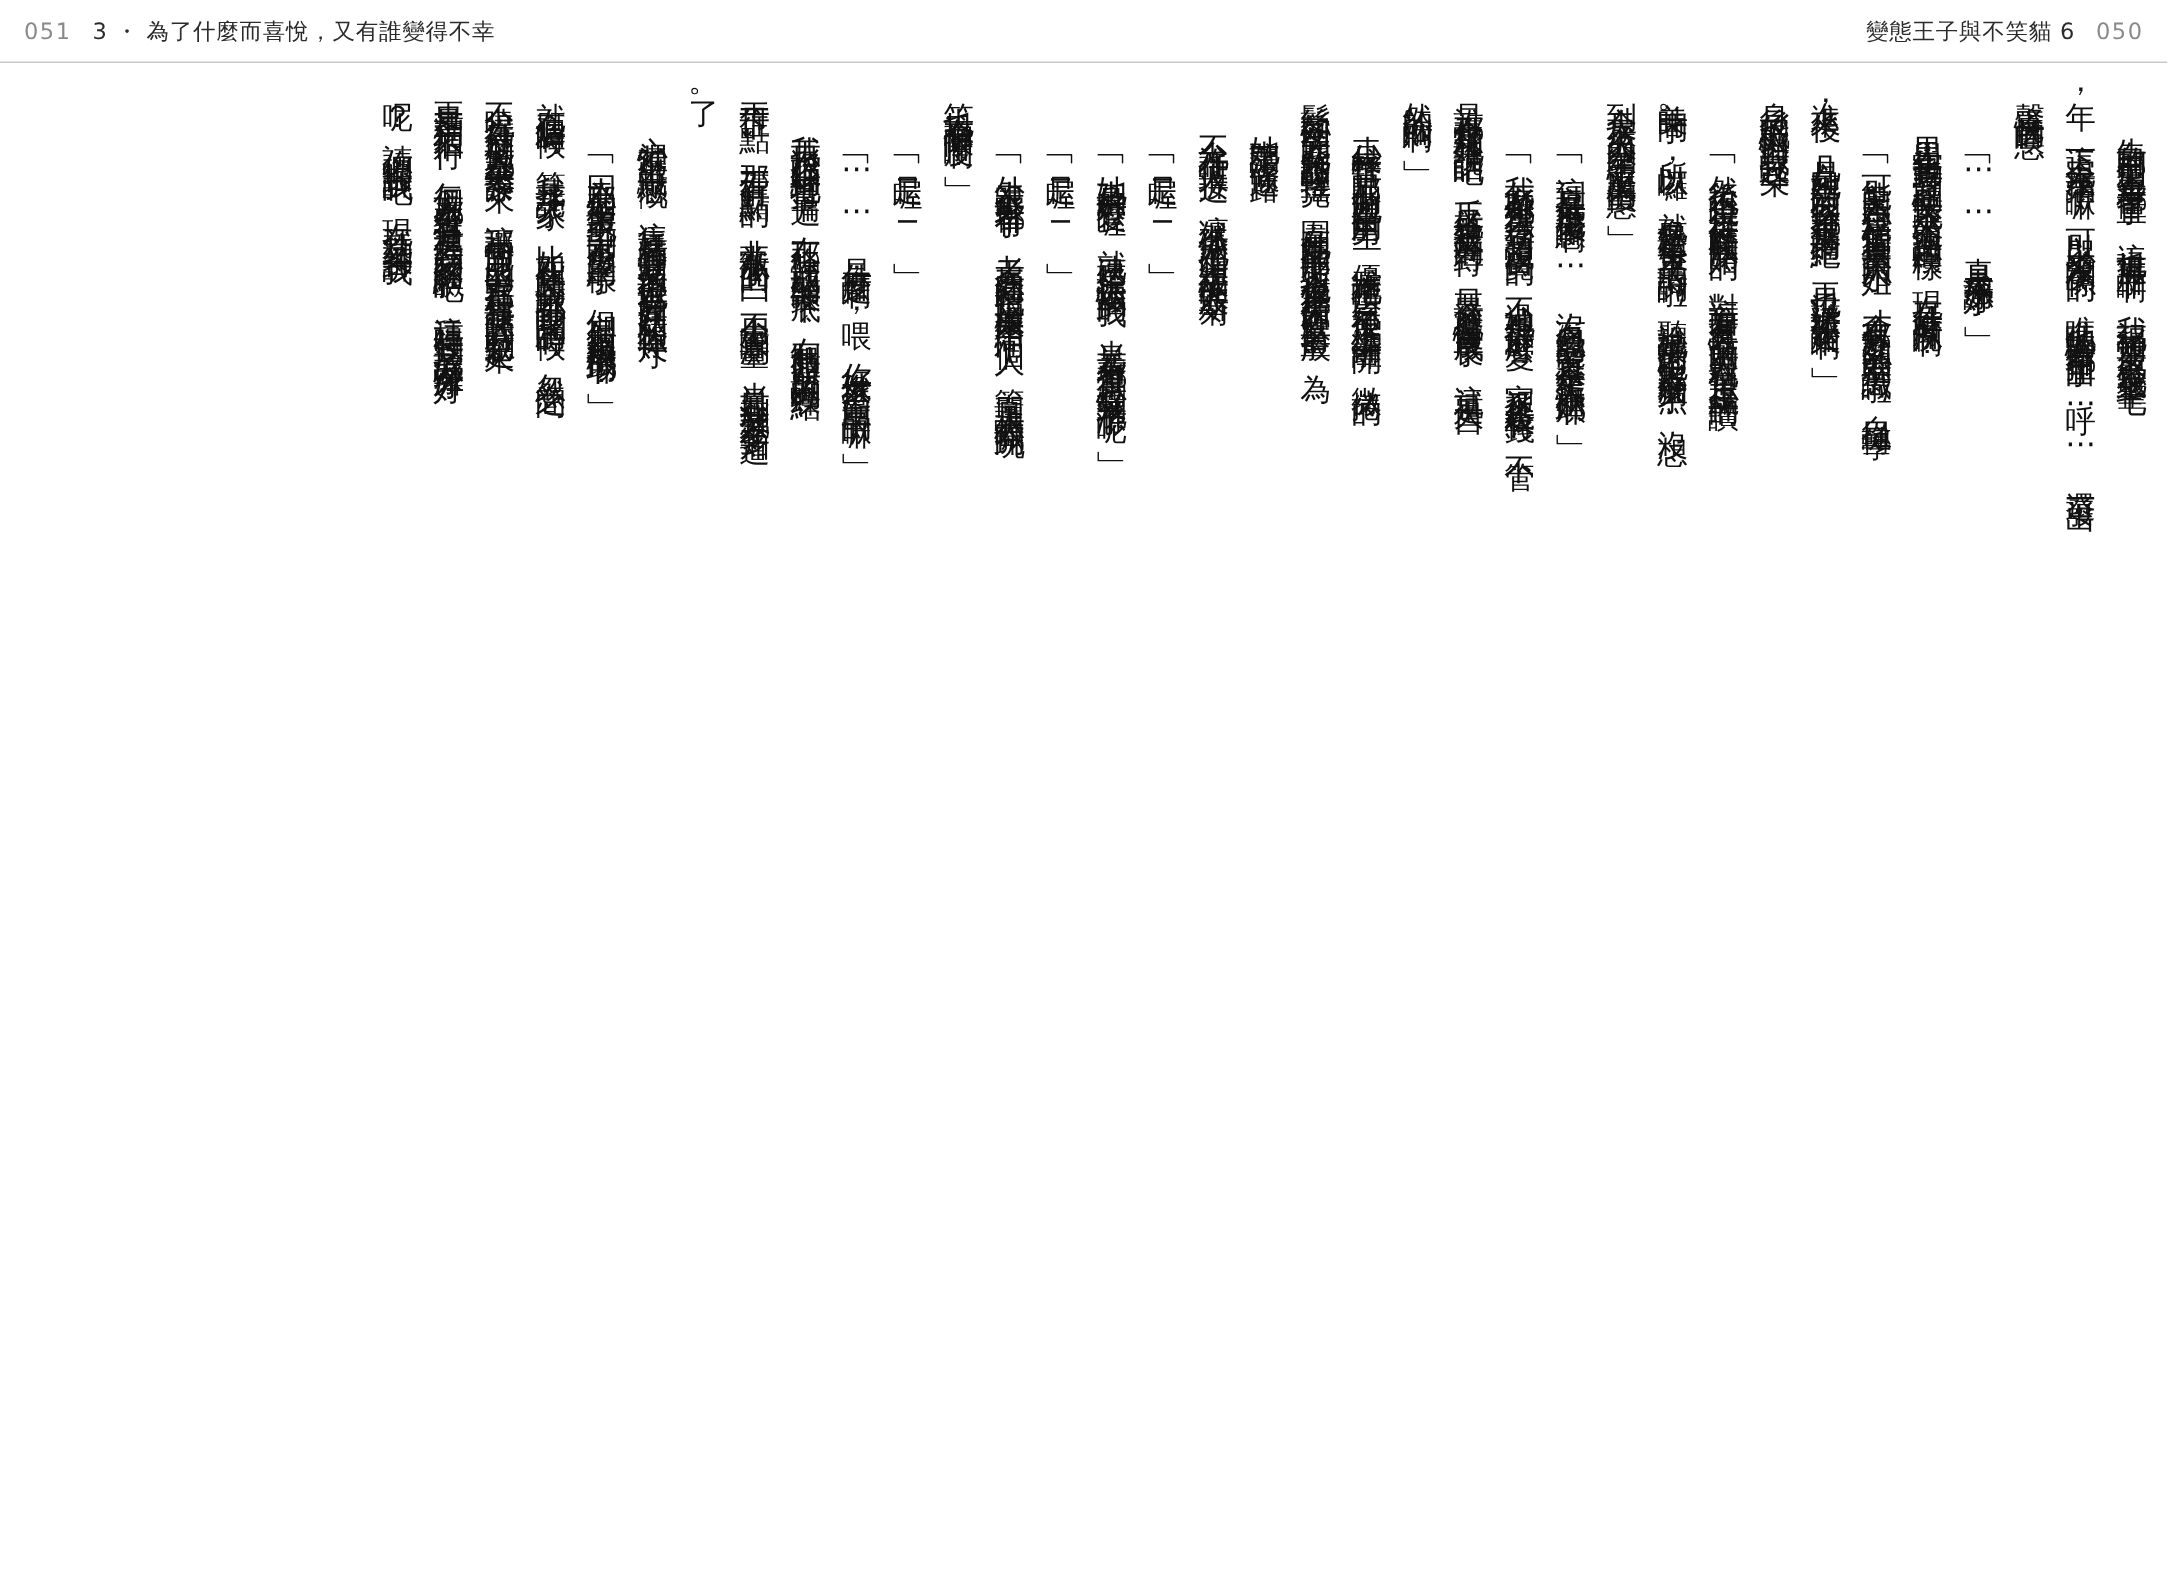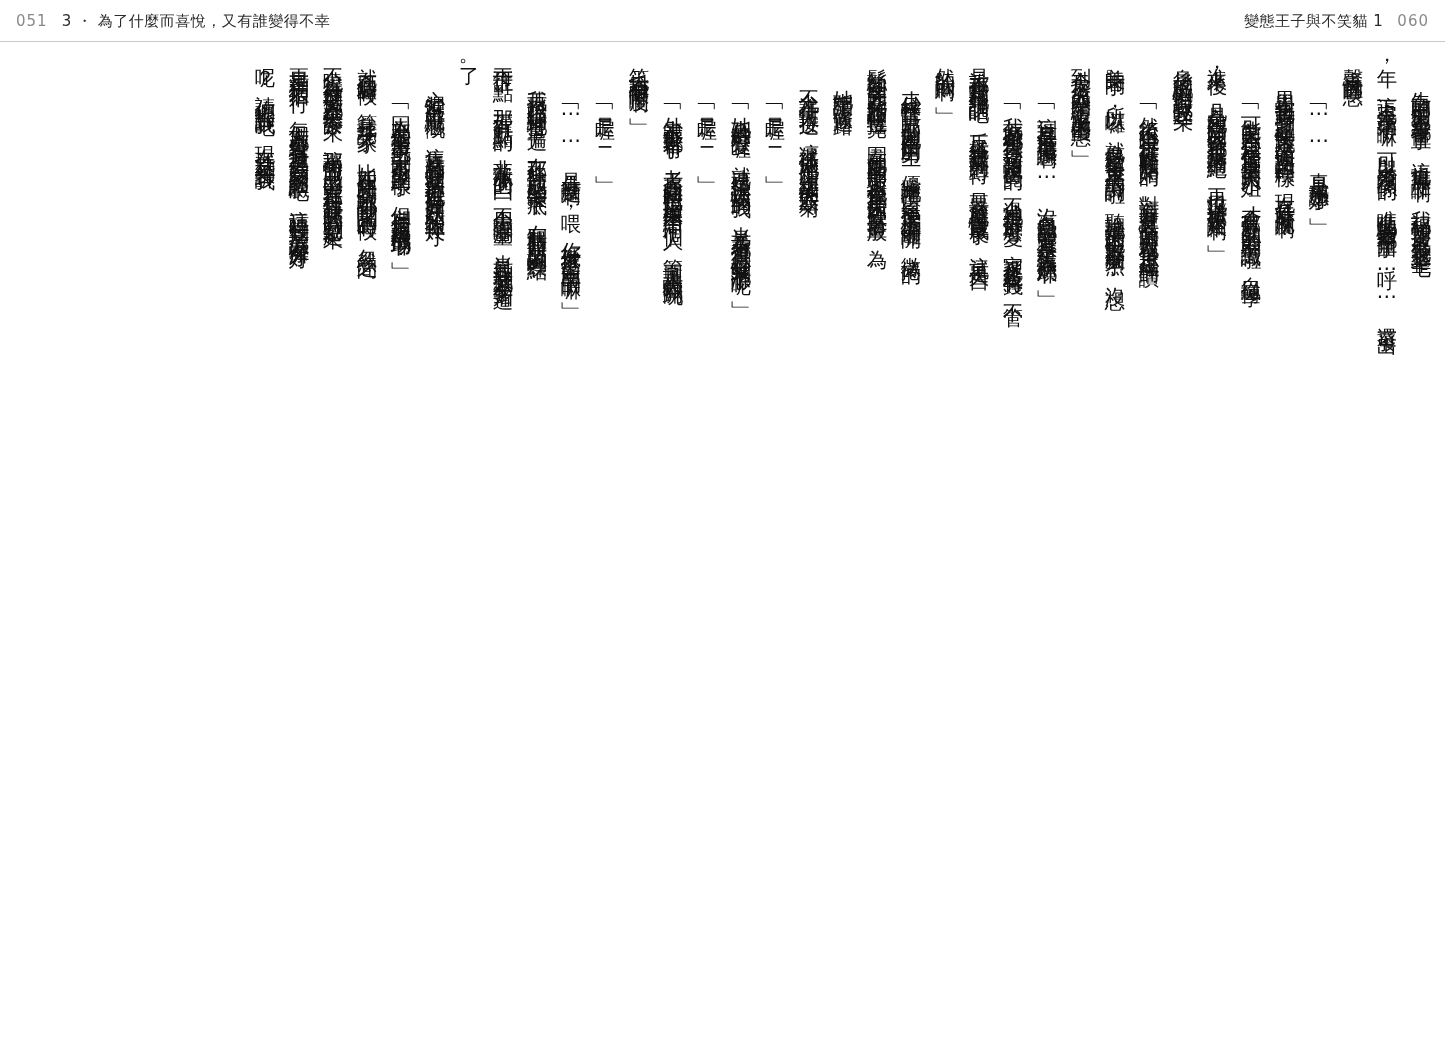--- a/index.html
+++ b/index.html
@@ -102,22 +102,22 @@
 <body>
 
 <div class="page">
 
   <div class="header">
     <div class="left">
       <span class="folio">051</span>
       <span class="chapter-title">3 ・ 為了什麼而喜悅，又有誰變得不幸</span>
     </div>
     <div class="right">
-      <span class="book-title">變態王子與不笑貓 1</span>
-      <span class="folio">060</span>
+      <span class="book-title">變態王子與不笑貓 6</span>
+      <span class="folio">050</span>
     </div>
   </div>
   <div class="rule"></div>
 
   <div class="body-area">
     <div class="col indent1">告白的那個男生全身都僵直了。這也無可厚非啊。我記得知了要成蟲得花上整整七</div>
     <div class="col">年，這下完全沒搞頭了嘛。可以哭出來沒關係的。瞧瞧他的表情都扭曲了，呼⋯⋯還發出一</div>
     <div class="col">聲喜悅的嘆息，</div>
     <div class="col indent2">「⋯⋯真是太感謝妳了！」</div>
     <div class="col indent1">男學生扭動著身體一副快要跪下來磕頭謝恩的模樣。現在是什麼狀況啊？</div>

